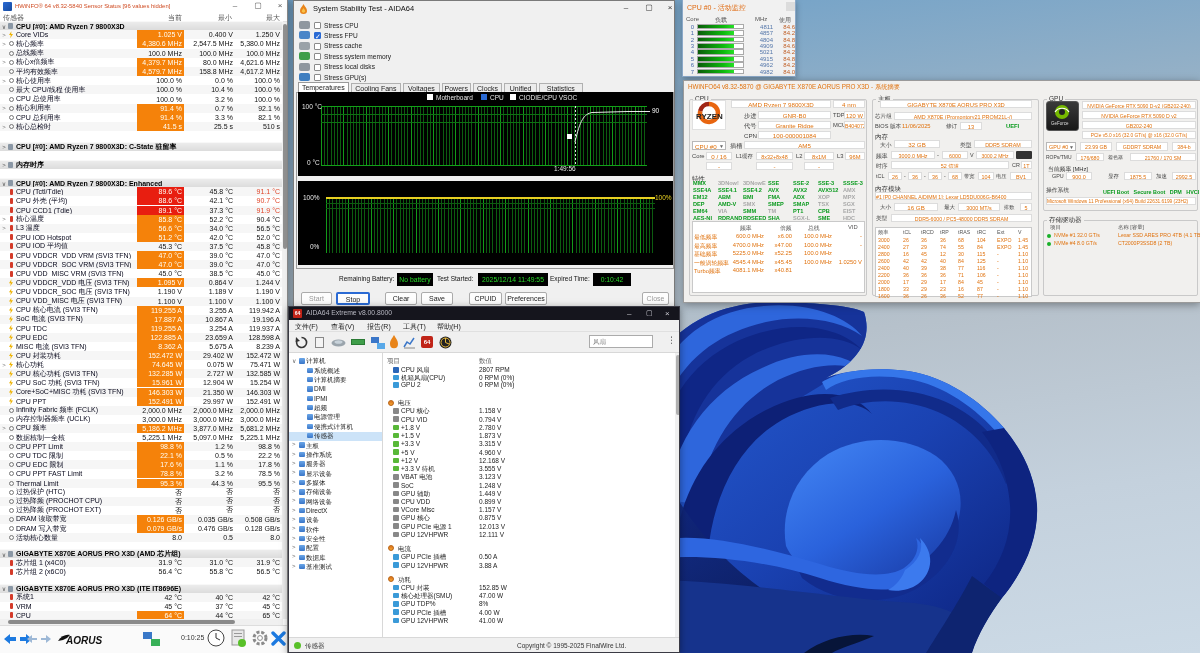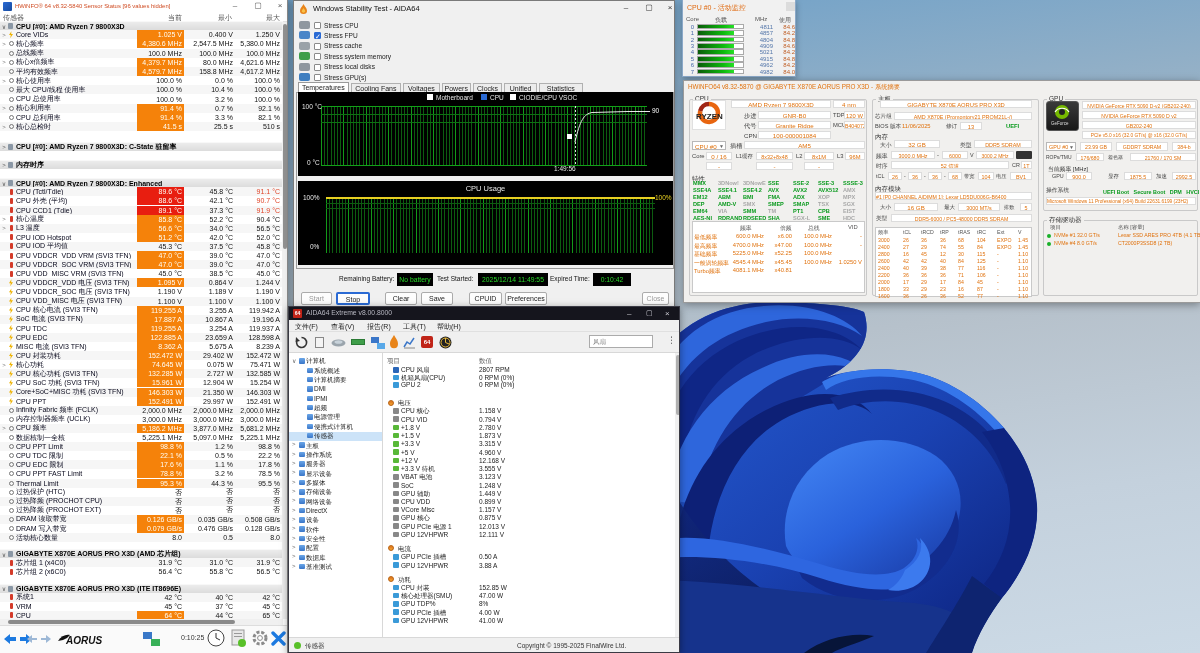--- a/index.html
+++ b/index.html
@@ -598,21 +598,21 @@
       </svg>
  </div>
 </div>
 
 <div id="sst" style="position:absolute;left:293px;top:0;width:382px;height:309px;background:#f0f0f0;border:1px solid #7a7a7a;box-shadow:0 2px 8px rgba(0,0,0,0.35);overflow:hidden">
   <div style="position:absolute;left:0;top:0;width:100%;height:15px;background:#f0f0f0">
     <svg style="position:absolute;left:5px;top:3px" width="9" height="10">
         <path d="M4.5,0 C6,3 8,4 8,7 A3.5,3 0 0 1 1,7 C1,4 3,3 4.5,0Z" fill="#e8841a"></path>
         <path d="M4.5,4 C5.3,5.5 6.3,6 6.3,7.6 A1.9,1.7 0 0 1 2.7,7.6 C2.7,6 3.7,5.5 4.5,4Z" fill="#f8c048"></path>
       </svg>
-    <span style="position:absolute;left:19px;top:2.5px;font-size:7.5px;color:#111">Windows Stability Test - AIDA64</span>
+    <span style="position:absolute;left:19px;top:2.5px;font-size:7.5px;color:#111">System Stability Test - AIDA64</span>
     <span class="wbtn2" style="left:325px">–</span>
       <span class="wbtn2" style="left:348px">▢</span>
       <span class="wbtn2" style="left:369px">×</span>
   </div>
   <div style="position:absolute;left:3px;top:20.0px;width:90px;height:10px">
         <span style="position:absolute;left:2px;top:0px;width:11px;height:8px;background:#8f979f;border-radius:2px"></span>
       <span style="position:absolute;left:17px;top:1px;width:7px;height:7px;background:#fff;border:1px solid #8a8a8a;border-radius:1px"></span>
         <span style="position:absolute;left:27px;top:0.5px;font-size:6.6px;color:#222;white-space:nowrap">Stress CPU</span>
     </div>
     <div style="position:absolute;left:3px;top:30.4px;width:90px;height:10px">
@@ -669,21 +669,20 @@
       <svg style="position:absolute;left:0;top:0" width="375" height="84">
         <path d="M277,50 C282,28 286,22 294,20.5 L330,19.5 L352,19.5" stroke="#e8e8e8" fill="none" stroke-width="1"></path>
         <rect x="269" y="42" width="5" height="5" fill="#fff"></rect>
       </svg>
       <span class="gl" style="left:354px;top:15px;color:#fff">90</span>
     </div>
     <div style="position:absolute;left:4px;top:180px;width:375px;height:84px;background:#000">
       <div style="position:absolute;left:28px;top:16px;right:18px;bottom:12px;background-image:repeating-linear-gradient(90deg,#129a18 0px,#129a18 1px,transparent 1px,transparent 22.4px),repeating-linear-gradient(90deg,#0c5c10 0px,#0c5c10 1px,transparent 1px,transparent 3.2px)"></div>
       <div style="position:absolute;left:28px;right:18px;top:22px;height:1px;background:#0d5c10"></div>
       <div style="position:absolute;left:28px;right:18px;top:27px;height:1px;background:#0d5c10"></div>
-      <span class="gl" style="left:0;right:0;text-align:center;top:3px;font-size:7.5px">CPU Usage</span>
       <span class="gl" style="left:5px;top:13px">100%</span>
       <span class="gl" style="left:12px;top:62px">0%</span>
       <div style="position:absolute;left:28px;right:18px;top:16px;height:1.6px;background:#e8d022"></div>
       <span class="gl" style="left:357px;top:13px;color:#e8d022">100%</span>
     </div>
 
       <span class="sl" style="left:45px;font-size:6.5px">Remaining Battery:</span>
     <div class="sbox" style="left:103px;width:36px">
       <span>No battery</span>
     </div>

